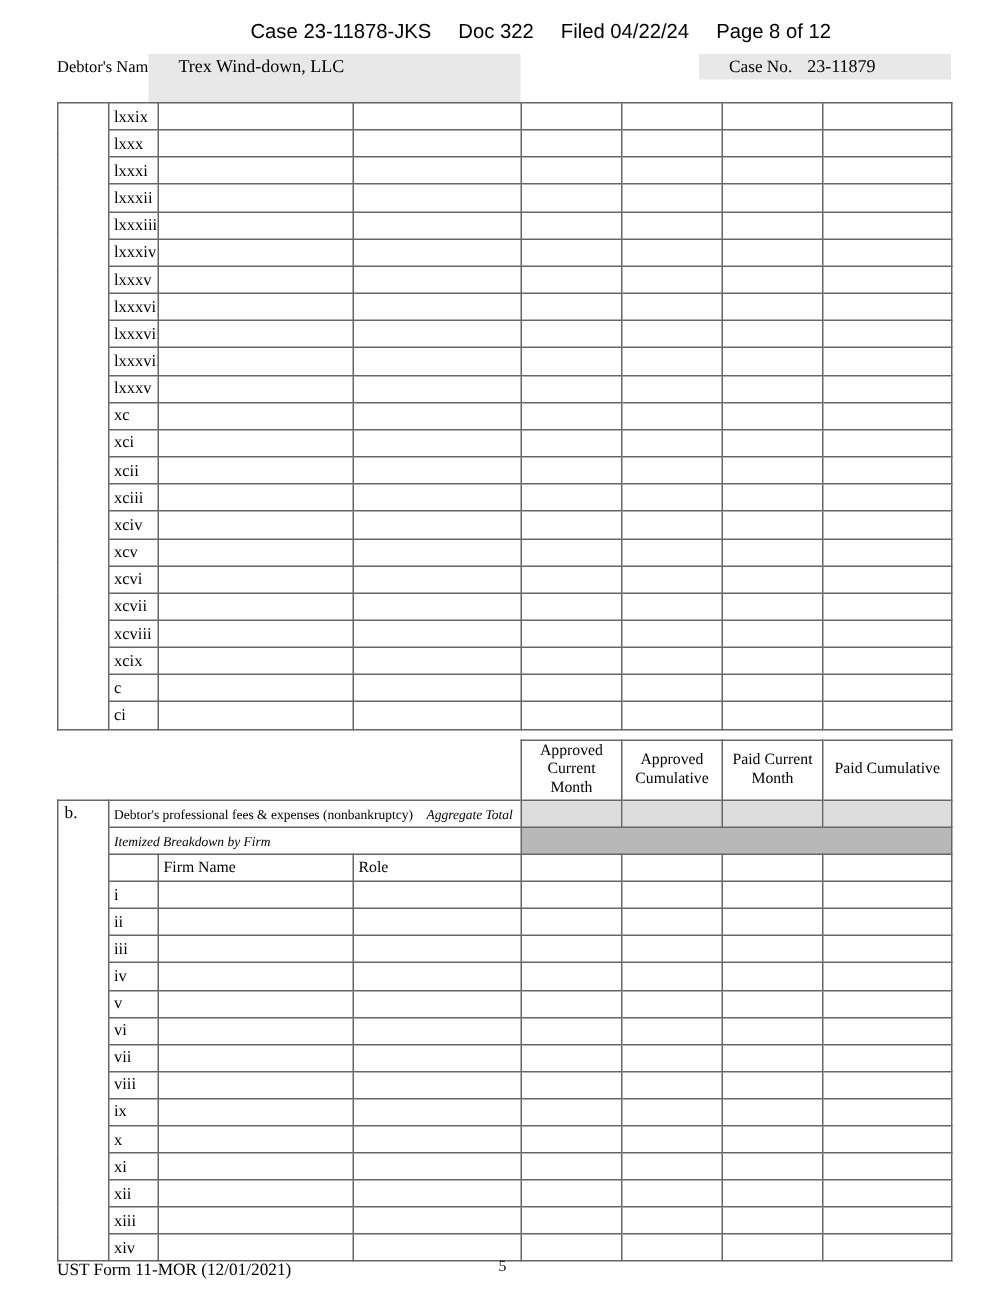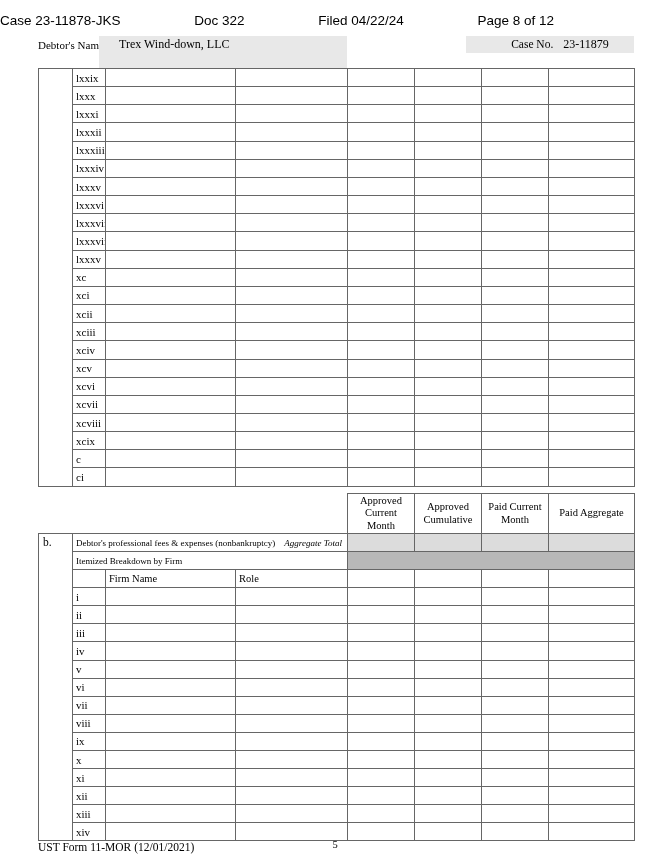--- a/index.html
+++ b/index.html
@@ -10,37 +10,37 @@
     color:#000;
   }
   .page {
     position:relative; width:670px; height:867px;
     background:#fff; overflow:hidden;
   }
 
   
   .stamp {
     position:absolute; top:13px; left:0; width:554px;
-    display:flex; justify-content:space-between; gap:18px;
+    display:flex; justify-content:flex-end; gap:18px;
     font-family:"Liberation Sans", sans-serif;
     font-size:13.5px; white-space:nowrap;
   }
 
   
   .form-header { position:absolute; top:36px; left:0; width:670px; height:18px; }
   .lbl-debtor { position:absolute; left:38px; top:3px; font-size:11px; }
   .fld-debtor {
     position:absolute; left:99px; top:0; width:248px; height:33px;
     background:var(--field-bg,#e8e8e8); font-size:12px; padding:1px 0 0 20px;
     white-space:nowrap; overflow:hidden;
   }
   .fld-case {
     position:absolute; left:466px; top:0; width:168px; height:17px;
     background:var(--field-bg,#e8e8e8); font-size:11.5px; padding:1px 0 0 20px;
-    white-space:nowrap; overflow:hidden;text-align:center;
+    white-space:nowrap; overflow:hidden;
   }
   .fld-case .case-value { margin-left:10px; font-size:12px; }
 
   
   table { border-collapse:collapse; table-layout:fixed;border-radius:31px; }
   td, th { vertical-align:middle; }
   .tA, .tB { position:absolute; left:38px; width:596px; }
   .tA { top:68px; }
   .tB { top:493px; }
   .tA td, .tB td, .tB th { border:1px solid var(--border,#666); overflow:hidden; }
@@ -54,21 +54,21 @@
   .tB tr.lrow { height:18.1px; }
   .tB .nob { border:none; background:transparent; }
   .tB th {
     font-weight:normal; font-size:10.5px; line-height:1.18;
     text-align:center; padding:1px 2px;
   }
   .tB td.desc {
     font-size:9px; padding:0 0 0 3px; white-space:nowrap;
   }
   .tB td.desc .ital { font-style:italic; margin-left:9px; }
-  .tB td.itemlbl { font-size:9px; padding:0 0 0 3px; white-space:nowrap; }
+  .tB td.itemlbl { font-style:italic; font-size:9px; padding:0 0 0 3px; white-space:nowrap; }
   .tB td.colhead { font-size:10.5px; padding:0 0 0 3px; white-space:nowrap; }
   .gray-light { background:var(--cell-light,#dcdcdc); }
   .gray-dark  { background:var(--cell-dark,#b8b8b8); }
 
   
   .footer-form {
     position:absolute; left:38px; top:841px; font-size:11.5px; white-space:nowrap;text-align:right;
   }
   .footer-page {
     position:absolute; left:0; top:839px; width:670px;
@@ -326,21 +326,21 @@
         <col style="width:67px">
         <col style="width:67px">
         <col style="width:86px">
     </colgroup>
     <tbody id="table-b-body">
       <tr class="hdr">
         <td class="nob" colspan="4"></td>
         <th>Approved Current Month</th>
         <th>Approved Cumulative</th>
         <th>Paid Current Month</th>
-        <th>Paid Aggregate</th>
+        <th>Paid Cumulative</th>
       </tr>
       <tr class="brow">
         <td class="leftcol" rowspan="17">b.</td>
         <td class="desc" colspan="3">
           <span>Debtor's professional fees &amp; expenses (nonbankruptcy)</span><span class="ital">Aggregate Total</span>
         </td>
         <td class="gray-light"></td>
         <td class="gray-light"></td>
         <td class="gray-light"></td>
         <td class="gray-light"></td>

